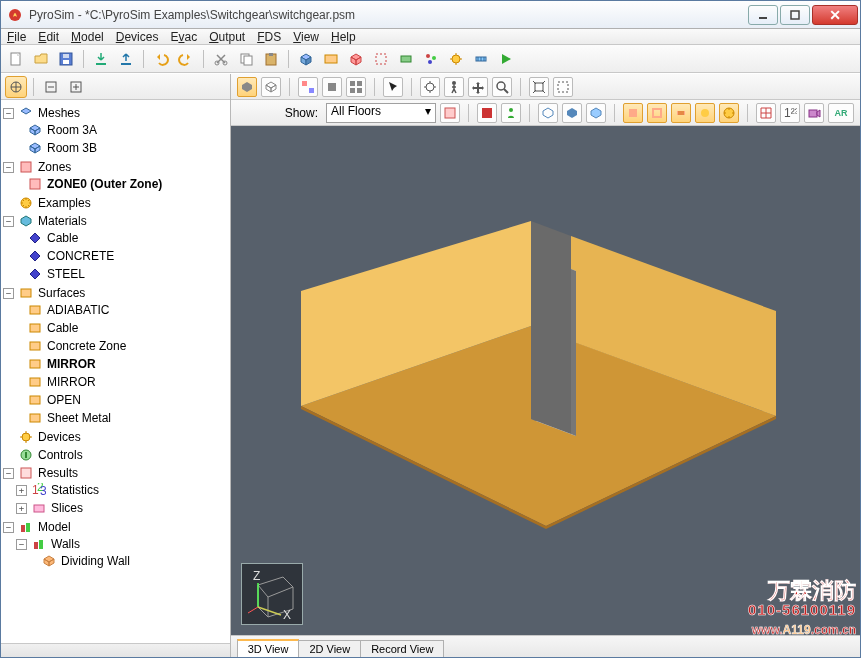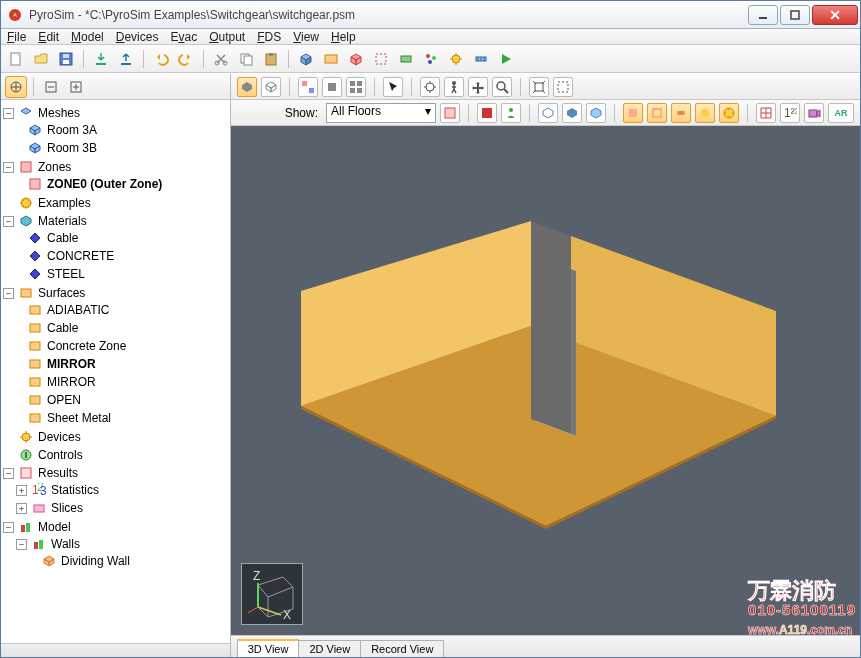--- a/index.html
+++ b/index.html
@@ -49,21 +49,21 @@
 .viewport { flex:1; background:#57606b; position:relative; overflow:hidden;}
 .view-tabs { height:22px; background:linear-gradient(#f6f6f6,#e8e8e8); display:flex; align-items:flex-end; padding-left:6px; gap:0; border-top:1px solid #c8c8c8;}
 .vtab { padding:2px 10px; border:1px solid #b0b0b0; background:#f0f0f0; border-bottom:none; margin-right:-1px; font-size:11px;}
 .vtab.active { background:#fff; border-top:2px solid #fdb94e;}
 
 
 .gizmo { position:absolute; left:10px; bottom:10px; width:62px; height:62px; background:#2f343b; border:1px solid #9aa; display:flex; align-items:center; justify-content:center;}
 .gizmo svg { width:58px; height:58px;}
 
 
-.watermark { position:absolute; right:4px; bottom:-2px; font-family: "Arial Black", sans-serif; pointer-events:none; line-height:1;}
+.watermark { position:absolute; right:4px; bottom:-2px; text-align:right; font-family: "Arial Black", sans-serif; pointer-events:none; line-height:1;}
 .wm1 { color:#c91f1f; font-size:22px; font-weight:900; -webkit-text-stroke:0.5px #fff;}
 .wm2 { color:#c91f1f; font-size:15px; font-weight:900; letter-spacing:1px; -webkit-text-stroke:0.5px #fff;}
 .wm3 { color:#c91f1f; font-size:20px; font-weight:900; -webkit-text-stroke:0.5px #fff;}
 .wm3 .g { color:#fdba74;}
 
 
 .room { position:absolute; left:50px; top:70px; width:510px; height:340px;}
 
 
 .tbtn.on { background:linear-gradient(#ffe9b8,#ffd37a); border:1px solid #e0a030;}

